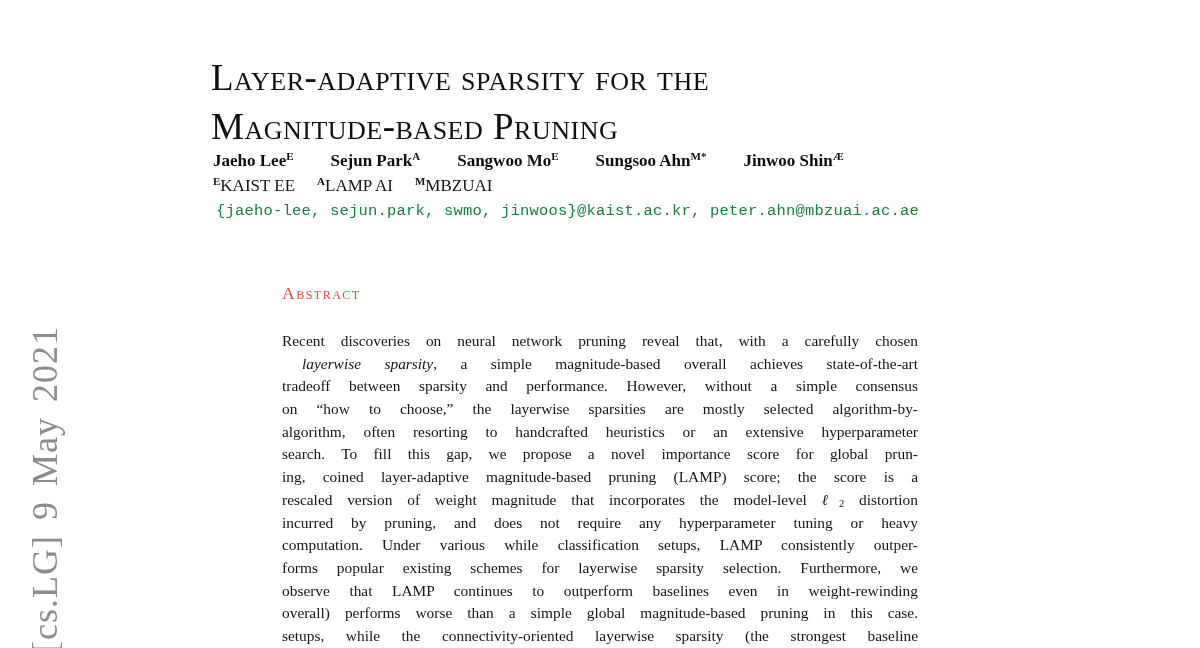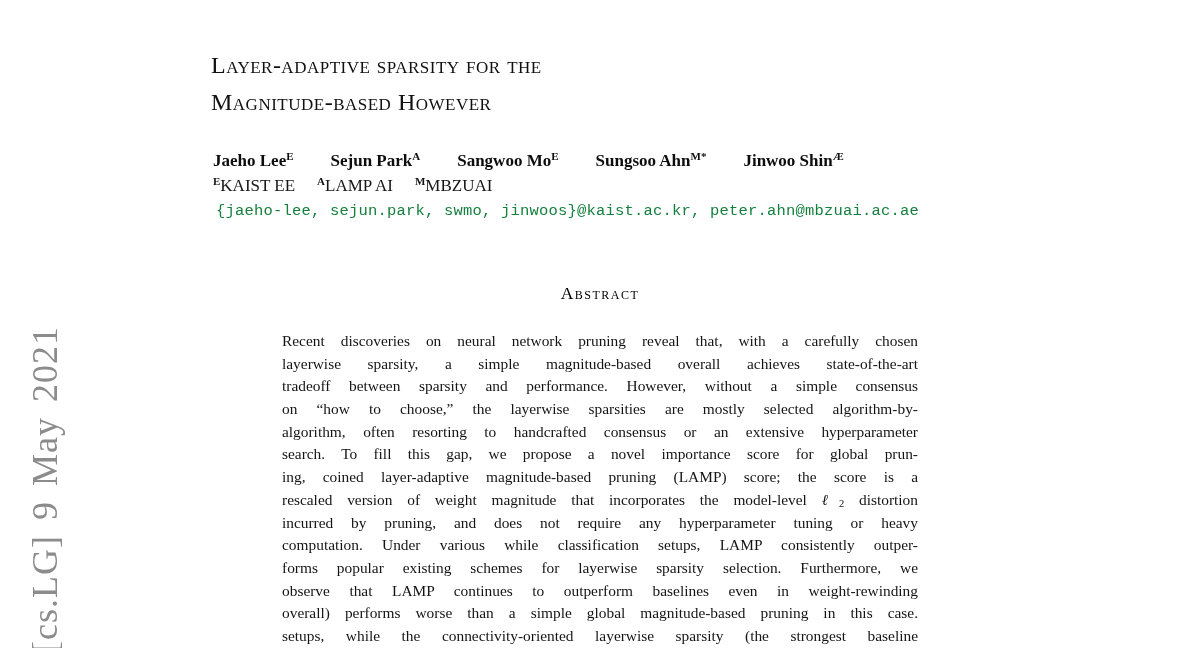--- a/index.html
+++ b/index.html
@@ -29,24 +29,25 @@
     font-size:36px;
     letter-spacing:1px;
     word-spacing:5px;
     color:var(--stamp);
   }
 
   
   .title-block{position:absolute;left:211px;top:47px;}
   .title-line{
     font-variant:small-caps;
-    font-size:24px;
+    font-size:37px;
     line-height:37px;
     letter-spacing:0.5px;
     color:#101010;
+    margin-top:12px;
   }
 
   
   .authors-row{
     position:absolute;left:213px;top:151px;
     font-weight:bold;font-size:17px;white-space:nowrap;color:#0d0d0d;
   }
   .author{margin-right:37px;}
   .author:last-child{margin-right:16px;}
   .sup{
@@ -68,69 +69,68 @@
     font-family:"Liberation Mono","DejaVu Sans Mono",monospace;
     font-size:15.5px;
     letter-spacing:0.2px;
     color:#15803d;
     white-space:nowrap;
   }
 
   
   .abs-heading{
     position:absolute;left:282px;top:283px;width:636px;
-    text-align:center;
     font-variant:small-caps;
     font-size:17.5px;
     letter-spacing:1.5px;
-    color:#000000;
+    color:#ef4444;
   }
   .abs-body{
     position:absolute;left:282px;top:330px;width:636px;
     font-size:15.4px;
     color:#141414;
   }
   .abs-line{
     line-height:22.7px;
     height:22.7px;
     text-align:justify;
     text-align-last:justify;
     overflow:visible;
   }
   .abs-line:last-child{text-align-last:left;}
-  .it{}
+  .it{font-style:italic;margin-left:20px;}
   .math{font-style:italic;}
   .sub{font-size:10.5px;vertical-align:-2px;}
 </style>
 </head>
 <body>
 
 <div class="page">
 
   <div class="stamp">[cs.LG] 9 May 2021</div>
 
   <div class="title-block">
     <div class="title-line">Layer-adaptive sparsity for the</div>
-    <div class="title-line">Magnitude-based However</div>
+    <div class="title-line">Magnitude-based Pruning</div>
   </div>
 
   <div class="authors-row" id="authors-row"><span class="author"><span>Jaeho Lee</span><span class="sup">E</span></span><span class="author"><span>Sejun Park</span><span class="sup">A</span></span><span class="author"><span>Sangwoo Mo</span><span class="sup">E</span></span><span class="author"><span>Sungsoo Ahn</span><span class="sup">M*</span></span><span class="author"><span>Jinwoo Shin</span><span class="sup">Æ</span></span></div>
 
   <div class="affils-row" id="affils-row"><span class="affil"><span class="sup">E</span><span>KAIST EE</span></span><span class="affil"><span class="sup">A</span><span>LAMP AI</span></span><span class="affil"><span class="sup">M</span><span>MBZUAI</span></span></div>
 
   <div class="emails">{jaeho-lee, sejun.park, swmo, jinwoos}@kaist.ac.kr, peter.ahn@mbzuai.ac.ae</div>
 
   <div class="abs-heading">Abstract</div>
 
   <div class="abs-body" id="abs-body">
       <div class="abs-line"><span>Recent discoveries on neural network pruning reveal that, with a carefully chosen</span></div>
       <div class="abs-line"><span class="it">layerwise sparsity</span><span>, a simple magnitude-based overall achieves state-of-the-art</span></div>
       <div class="abs-line"><span>tradeoff between sparsity and performance. However, without a simple consensus</span></div>
       <div class="abs-line"><span>on “how to choose,” the layerwise sparsities are mostly selected algorithm-by-</span></div>
-      <div class="abs-line"><span>algorithm, often resorting to handcrafted consensus or an extensive hyperparameter</span></div>
+      <div class="abs-line"><span>algorithm, often resorting to handcrafted heuristics or an extensive hyperparameter</span></div>
       <div class="abs-line"><span>search. To fill this gap, we propose a novel importance score for global prun-</span></div>
       <div class="abs-line"><span>ing, coined layer-adaptive magnitude-based pruning (LAMP) score; the score is a</span></div>
       <div class="abs-line"><span>rescaled version of weight magnitude that incorporates the model-level </span><span class="math">ℓ</span><span class="sub">2</span><span> distortion</span></div>
       <div class="abs-line"><span>incurred by pruning, and does not require any hyperparameter tuning or heavy</span></div>
       <div class="abs-line"><span>computation. Under various while classification setups, LAMP consistently outper-</span></div>
       <div class="abs-line"><span>forms popular existing schemes for layerwise sparsity selection. Furthermore, we</span></div>
       <div class="abs-line"><span>observe that LAMP continues to outperform baselines even in weight-rewinding</span></div>
       <div class="abs-line"><span>overall) performs worse than a simple global magnitude-based pruning in this case.</span></div>
       <div class="abs-line"><span>setups, while the connectivity-oriented layerwise sparsity (the strongest baseline</span></div>
       <div class="abs-line"></div>

